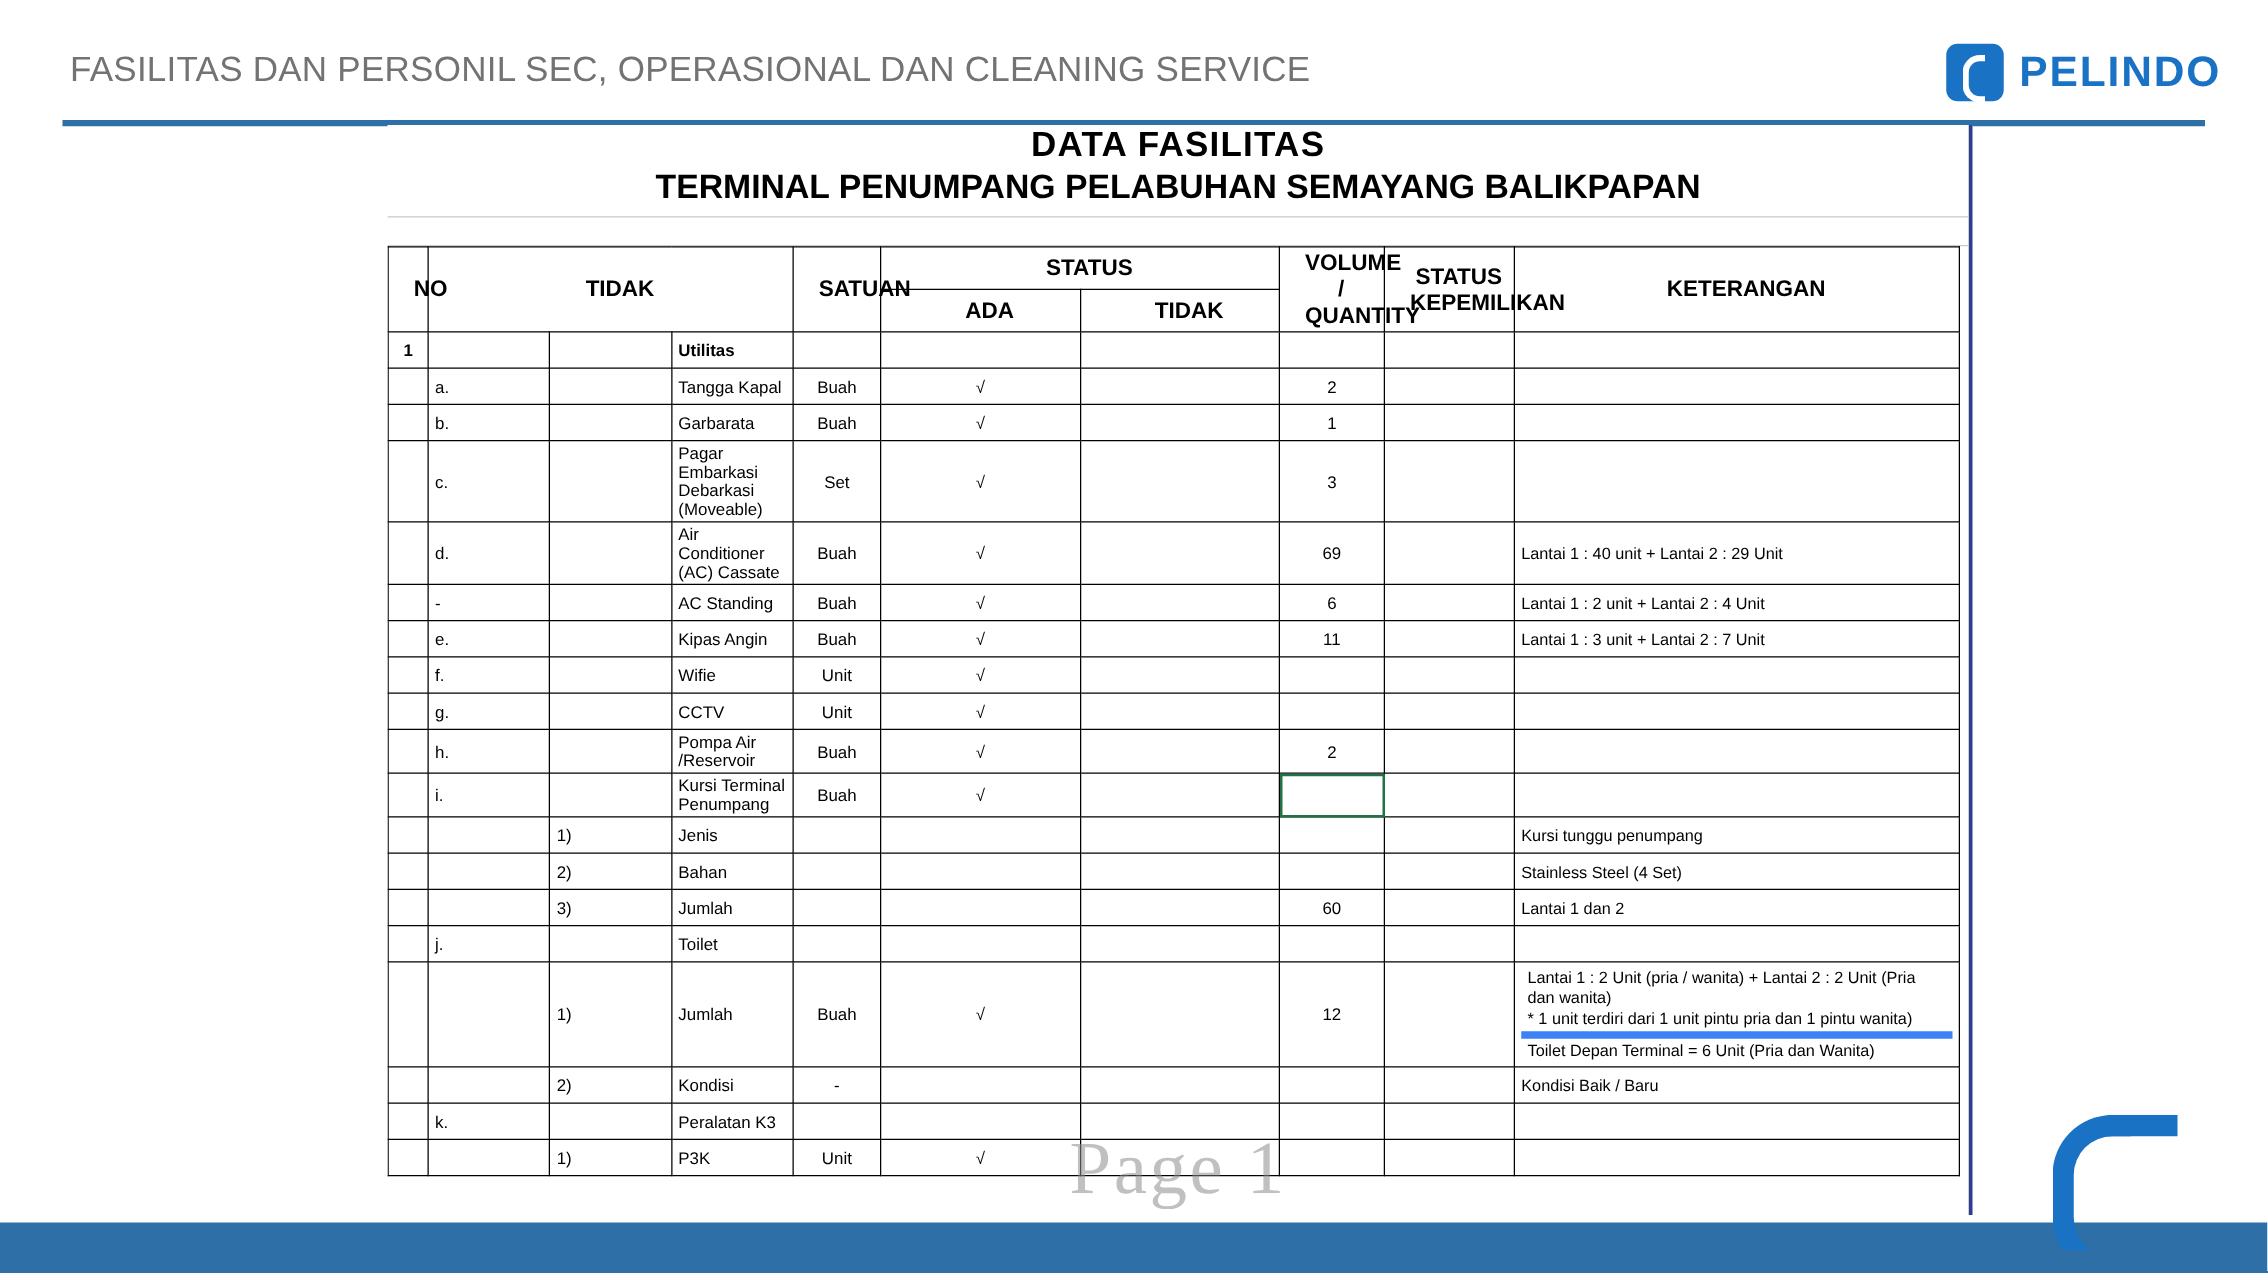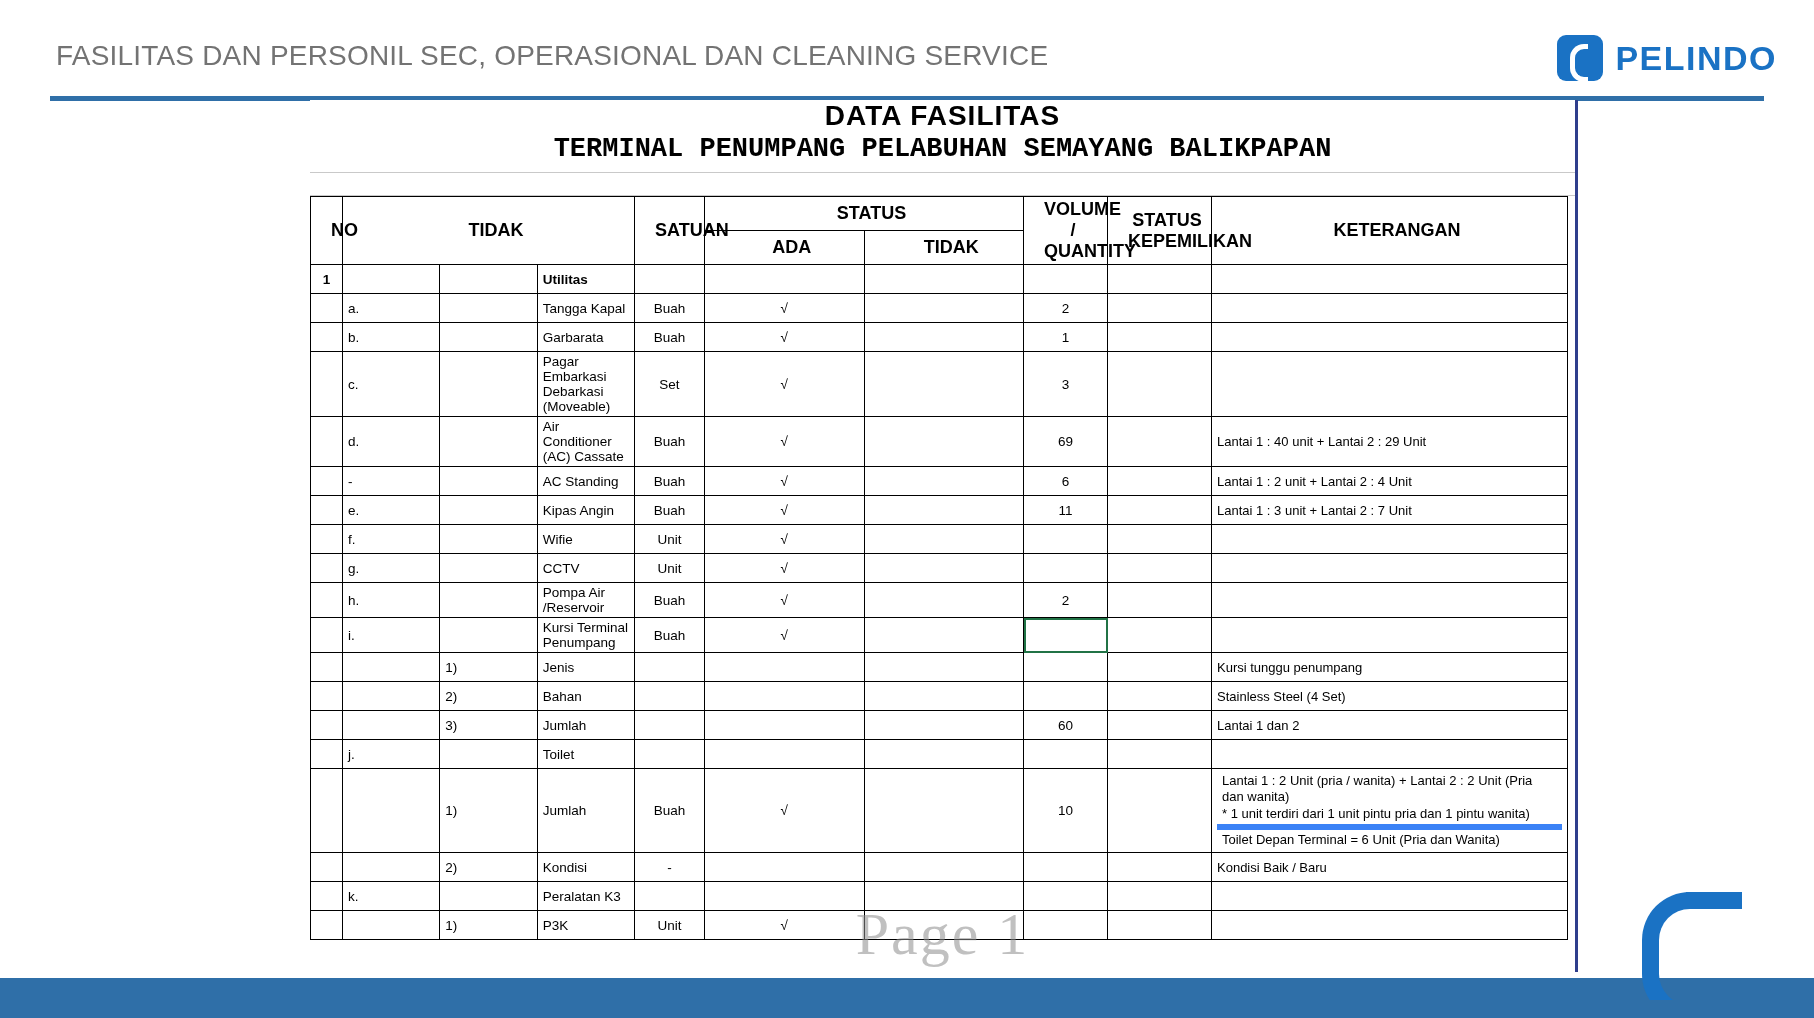--- a/index.html
+++ b/index.html
@@ -140,21 +140,20 @@
     white-space: nowrap;
   }
   #doc-title-1 {
     margin-top: 0;
     font-size: 28px;
     letter-spacing: 1px;
   }
   #doc-title-2 {
     margin-top: 2px;
     font-size: 27px;
-    font-family: Liberation Mono, monospace;
   }
 
   .spacer-row {
     height: 22px;
     border-top: 1px solid #c9c9c9;
     border-bottom: 1px solid #c9c9c9;
     margin-top: 8px;
   }
 
   table.sheet {
@@ -421,21 +420,21 @@
           <td class="c-ket"></td>
         </tr>
         <tr class="tall">
           <td class="c-no"></td>
           <td class="c-ltr"></td>
           <td class="c-sub">1)</td>
           <td class="c-uraian">Jumlah</td>
           <td class="c-satuan">Buah</td>
           <td class="c-ada">√</td>
           <td class="c-tidak"></td>
-          <td class="c-vol">10</td>
+          <td class="c-vol">12</td>
           <td class="c-kepem"></td>
           <td class="c-ket ket-split">
             <div class="top" style="white-space: pre-line;">Lantai 1 : 2 Unit (pria / wanita) + Lantai 2 : 2 Unit (Pria dan wanita)
 * 1 unit terdiri dari 1 unit pintu pria dan 1 pintu wanita)</div>
             <div>Toilet Depan Terminal =  6 Unit (Pria dan Wanita)</div>
           </td>
         </tr>
         <tr>
           <td class="c-no"></td>
           <td class="c-ltr"></td>

